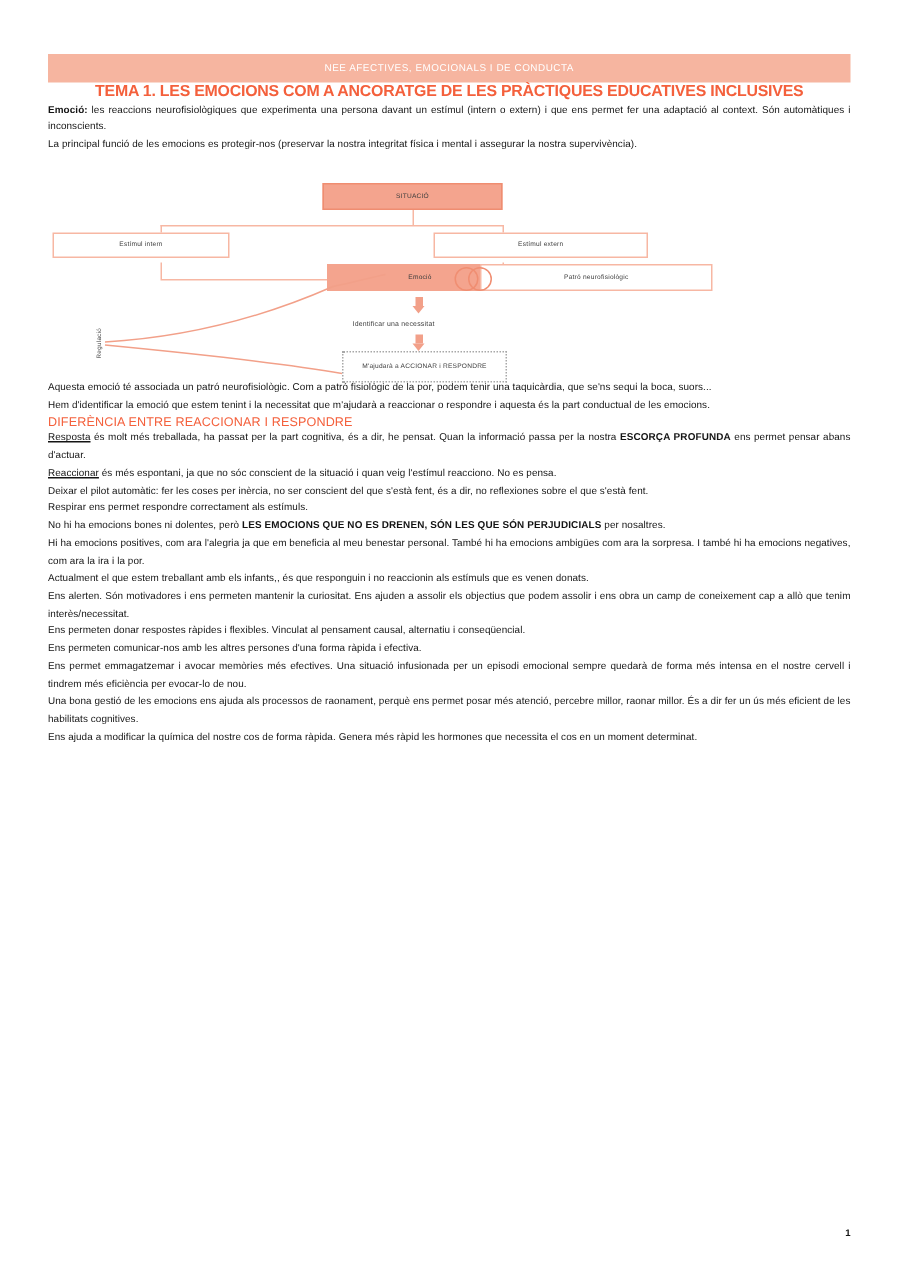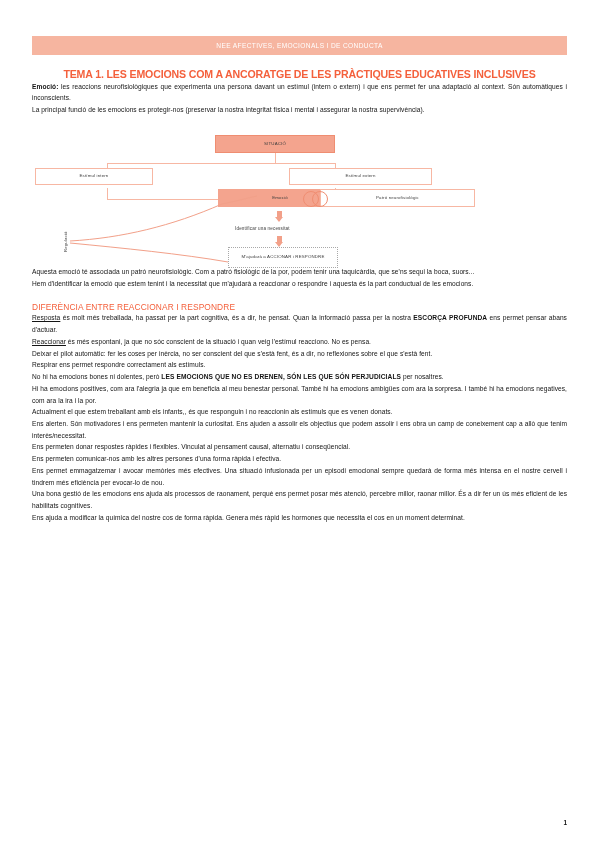--- a/index.html
+++ b/index.html
@@ -40,39 +40,38 @@
   }
   .banner-text {
     color: #ffffff;
     font-size: 6.6px;
     letter-spacing: 0.35px;
     font-weight: 400;
   }
 
   
   .doc-title {
-    margin-top: 13px;
     text-align: center;
     color: #f4603c;
     font-weight: bold;
     font-size: 10.6px;
     letter-spacing: -0.15px;
     line-height: 1.2;
   }
 
   
   p.para {
     margin: 0;
     font-size: 6.6px;
     line-height: 1.78;
     text-align: justify;
     color: #141414;
     letter-spacing: 0.06px;
   }
-  .gap-lg { margin-top: 13px; }
+  .gap-lg { }
   .gap-md { margin-top: 11px; }
   .gap-sm { margin-top: 9px; }
 
   strong.b { font-weight: bold; }
   .u { text-decoration: underline; }
   .caps-b { font-weight: bold; letter-spacing: 0.1px; }
 
   
   .sec-head {
     color: #f4603c;

